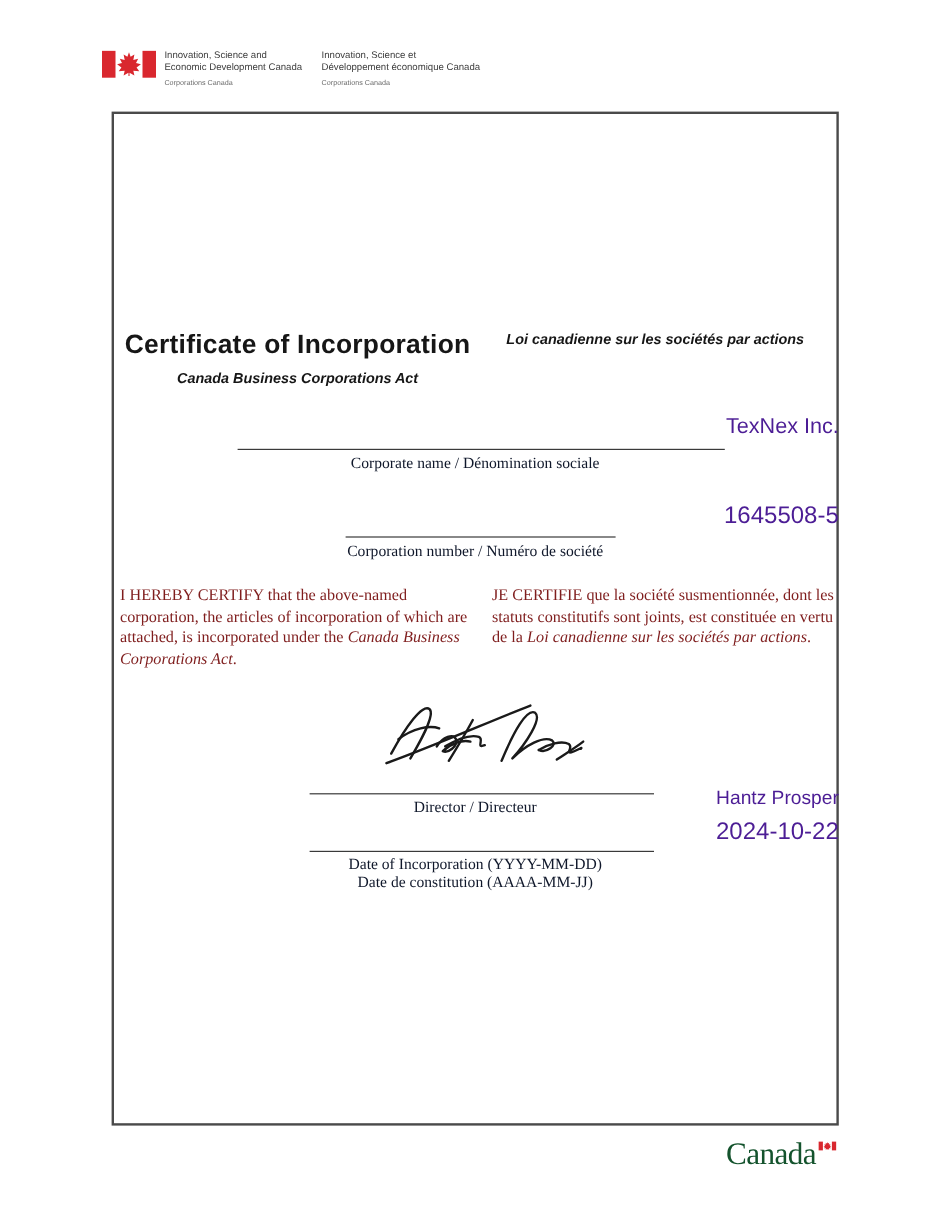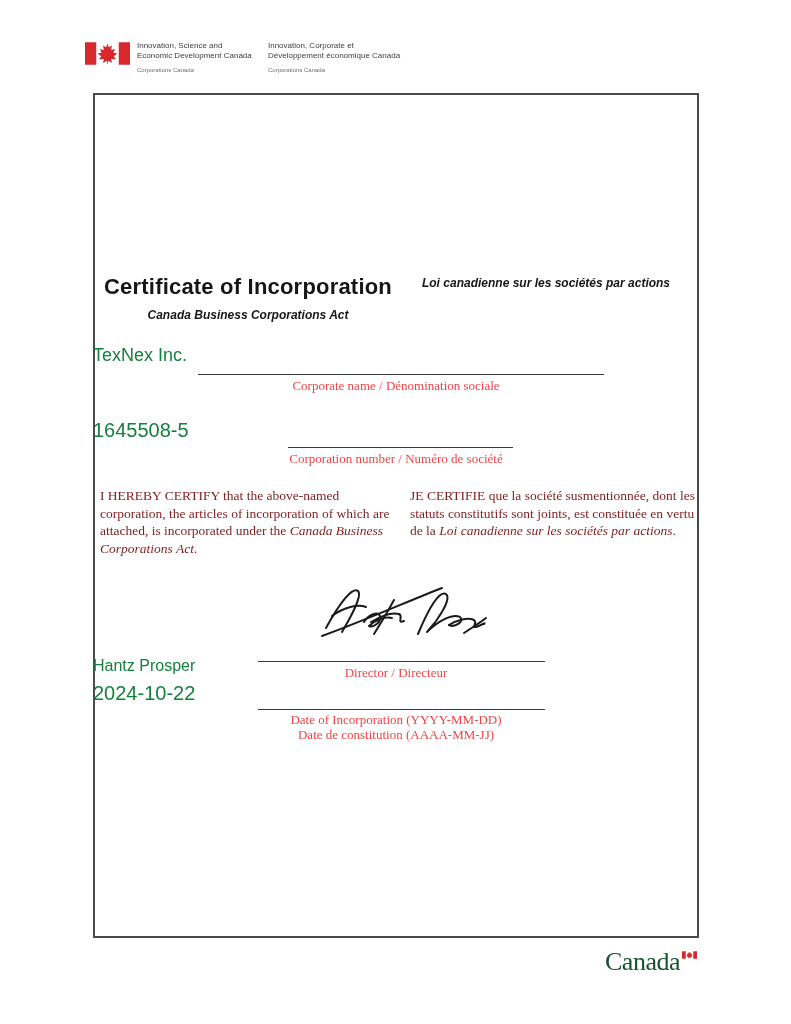--- a/index.html
+++ b/index.html
@@ -31,33 +31,33 @@
   }
 
   
   .title-col { position: absolute; text-align: center; font-family: "Liberation Sans", sans-serif; }
   .title-en { left: 100px; top: 274px; width: 296px; }
   .title-fr { left: 400px; top: 268px; width: 292px; }
   .big-title { font-size: 22px; font-weight: bold; letter-spacing: 0.2px; color: #161616; }
   .sub-title { margin-top: 8px; font-size: 12px; font-weight: bold; font-style: italic; color: #161616; }
 
   
-  .field-value-sans { position: absolute; width: 606px; left: 93px; text-align: left; font-family: "Liberation Sans", sans-serif; color: #15803d; }
+  .field-value-sans { position: absolute; width: 606px; left: 93px; text-align: right; font-family: "Liberation Sans", sans-serif; color: #4c1d95; }
   .corp-name { top: 345px; font-size: 18px; }
   .corp-num { top: 419px; font-size: 20px; }
   .sig-name { top: 612px; font-size: 16px; margin-top: 45px; }
   .date-val { top: 682px; font-size: 20px; }
 
   .hline { position: absolute; border-top: 1px solid #3a3a3a; height: 0; }
   .line-name { left: 198px; top: 374px; width: 406px; }
   .line-num  { left: 288px; top: 447px; width: 225px; }
   .line-sig  { left: 258px; top: 661px; width: 287px; }
   .line-date { left: 258px; top: 709px; width: 287px; }
 
-  .field-label { position: absolute; width: 606px; left: 93px; text-align: center; font-size: 13px; color: #ef4444; }
+  .field-label { position: absolute; width: 606px; left: 93px; text-align: center; font-size: 13px; color: #0f172a; }
   .lbl-name { top: 378px; }
   .lbl-num  { top: 451px; }
   .lbl-sig  { top: 665px; }
   .lbl-date-en { top: 712px; }
   .lbl-date-fr { top: 727px; }
 
   
   .certify { position: absolute; top: 487px; font-size: 13.5px; line-height: 17.5px; text-align: left; color: #7f1d1d; }
   .certify-en { left: 100px; width: 294px; }
   .certify-fr { left: 410px; width: 294px; }
@@ -83,21 +83,21 @@
     <polygon fill="#D9272E" points="50,3 53,11 60,7 58,17 67,15 63,23 72,25 64,31 69,38 58,37 60,46 51,41 51,47 49,47 49,41 40,46 42,37 31,38 36,31 28,25 37,23 33,15 42,17 40,7 47,11"></polygon>
   </svg>
 
   <div class="dept dept-en">
     <div>Innovation, Science and</div>
     <div>Economic Development Canada</div>
     <div class="dept-sub">Corporations Canada</div>
   </div>
 
   <div class="dept dept-fr">
-    <div>Innovation, Corporate et</div>
+    <div>Innovation, Science et</div>
     <div>Développement économique Canada</div>
     <div class="dept-sub">Corporations Canada</div>
   </div>
 
   <div class="cert-box"></div>
 
   <div class="title-col title-en">
     <div class="big-title">Certificate of Incorporation</div>
     <div class="sub-title">Canada Business Corporations Act</div>
   </div>

